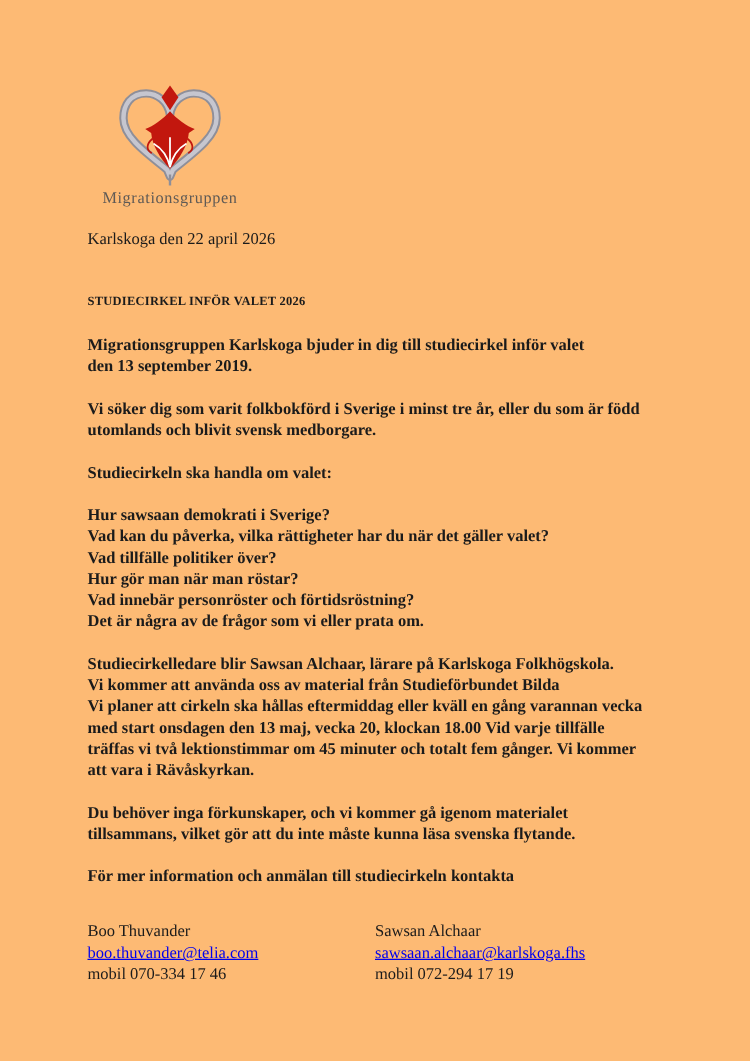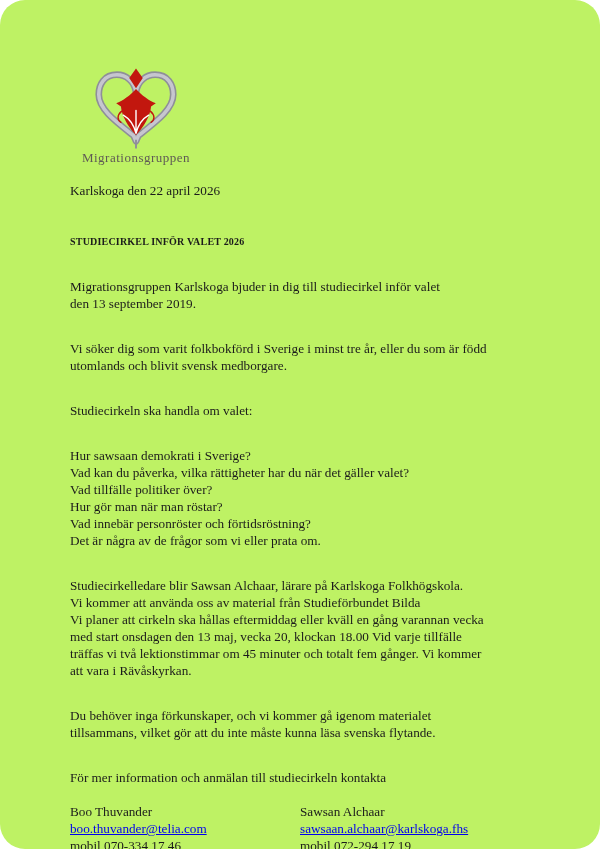--- a/index.html
+++ b/index.html
@@ -1,27 +1,26 @@
 <!DOCTYPE html>
 <html><head>
 <meta charset="utf-8">
 <style>
   html, body { margin: 0; padding: 0; background: #ffffff; }
   .page {
     width: 600px;
     height: 849px;
     box-sizing: border-box;
     padding: 0 70px;
-    background: #bef264;
+    background: #fdba74;
     font-family: "Liberation Serif", serif;
     font-size: 13.2px;
     line-height: 17px;
     color: #1b1b1b;
     overflow: hidden;
-    border-radius: 25px;
   }
   .logo-block {
     padding-top: 66px;
     width: 132px;
     text-align: center;
   }
   .logo-svg { display: block; margin: 0 auto; }
   .logo-caption {
     font-size: 13px;
     line-height: 14px;
@@ -30,23 +29,23 @@
     margin-top: 1px;
     white-space: nowrap;
   }
   .dateline { margin-top: 17px; }
   .title {
     margin-top: 34px;
     font-weight: bold;
     font-size: 10px;
     letter-spacing: 0.2px;
   }
-  .para { margin-top: 28px; }
+  .para { margin-top: 17px; font-weight: bold; }
   .ln { white-space: nowrap; }
-  .contacts { display: flex; margin-top: 17px; }
+  .contacts { display: flex; margin-top: 27px; }
   .contact { width: 263px; }
   a.email {
     color: #0000ee;
     text-decoration: underline;
     cursor: pointer;
   }
 </style>
 </head>
 <body>
 

